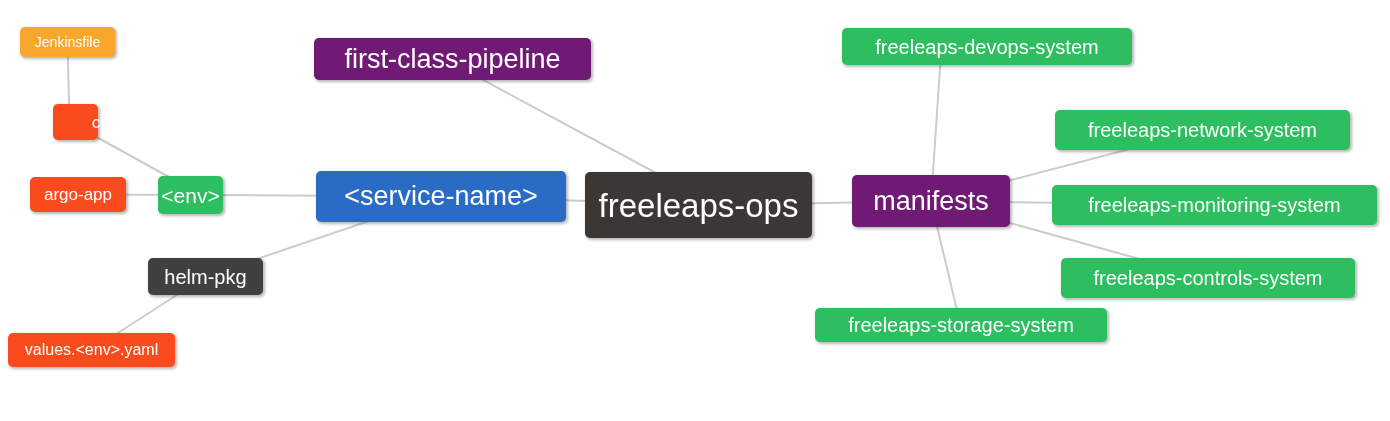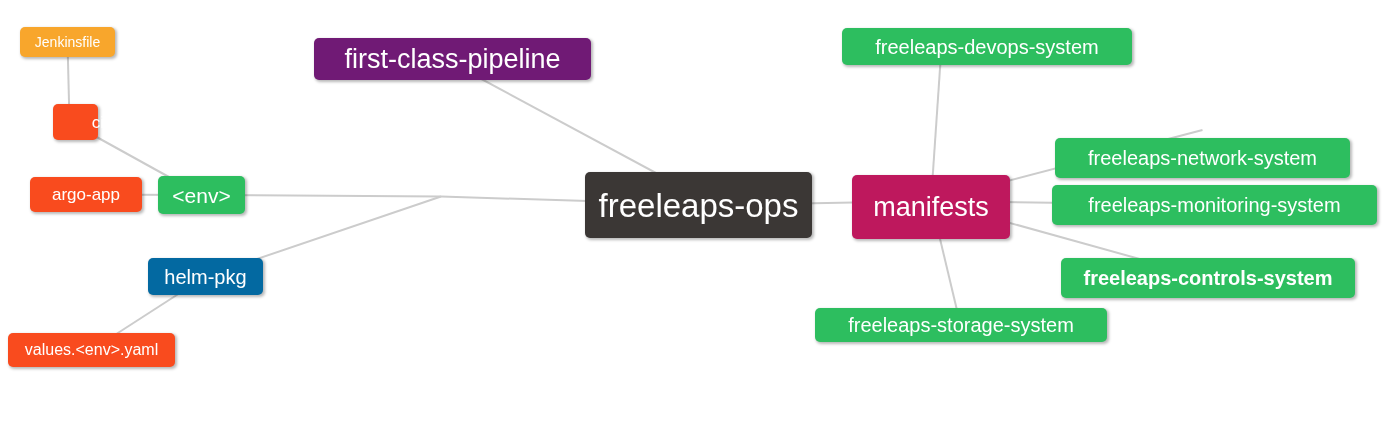--- a/index.html
+++ b/index.html
@@ -51,25 +51,26 @@
       <line x1="452.5" y1="63.5" x2="715.5" y2="205" stroke="#cccccc" stroke-width="2"></line>
       <line x1="715.5" y1="205" x2="931" y2="201" stroke="#cccccc" stroke-width="2"></line>
       <line x1="931" y1="201" x2="941.5" y2="46.5" stroke="#cccccc" stroke-width="2"></line>
       <line x1="931" y1="201" x2="1202.5" y2="130" stroke="#cccccc" stroke-width="2"></line>
       <line x1="931" y1="201" x2="1214.5" y2="205" stroke="#cccccc" stroke-width="2"></line>
       <line x1="931" y1="201" x2="1208" y2="278" stroke="#cccccc" stroke-width="2"></line>
       <line x1="931" y1="201" x2="961" y2="327" stroke="#cccccc" stroke-width="2"></line>
     </svg>
     <div class="node" style="left: 20px; top: 27px; width: 95px; height: 30px; font-size: 14px; background: rgb(248, 166, 44);">Jenkinsfile</div>
     <div class="node" style="left: 53px; top: 104px; width: 33px; height: 36px; font-size: 17px; background: rgb(249, 75, 30); padding-left: 45px;">ci</div>
-    <div class="node" style="left: 30px; top: 177px; width: 112px; height: 35px; font-size: 17px; background: rgb(249, 75, 30);">argo-app</div>
-    <div class="node" style="left: 158px; top: 176px; width: 87px; height: 38px; font-size: 21px; background: rgb(45, 190, 95); text-align: right;">&lt;env&gt;</div>
+    <div class="node" style="left: 30px; top: 177px; width: 96px; height: 35px; font-size: 17px; background: rgb(249, 75, 30);">argo-app</div>
+    <div class="node" style="left: 158px; top: 176px; width: 65px; height: 38px; font-size: 21px; background: rgb(45, 190, 95); text-align: right;">&lt;env&gt;</div>
     <div class="node" style="left: 314px; top: 38px; width: 277px; height: 42px; font-size: 27px; background: #701a75;">first-class-pipeline</div>
+    <div class="node" style="left: 316px; top: 171px; width: 250px; height: 51px; font-size: 27px; background: rgb(42, 108, 196);">&lt;service-name&gt;</div>
     <div class="node" style="left: 585px; top: 172px; width: 227px; height: 66px; font-size: 33px; background: rgb(59, 55, 53);">freeleaps-ops</div>
-    <div class="node" style="left: 852px; top: 175px; width: 158px; height: 64px; font-size: 27px; background: #be185d;">manifests</div>
-    <div class="node" style="left: 148px; top: 258px; width: 115px; height: 37px; font-size: 20px; background: #0369a1;">helm-pkg</div>
+    <div class="node" style="left: 852px; top: 175px; width: 158px; height: 52px; font-size: 27px; background: #701a75;">manifests</div>
+    <div class="node" style="left: 148px; top: 258px; width: 115px; height: 37px; font-size: 20px; background: #404040;">helm-pkg</div>
     <div class="node" style="left: 8px; top: 333px; width: 167px; height: 34px; font-size: 16px; background: rgb(249, 75, 30);">values.&lt;env&gt;.yaml</div>
     <div class="node" style="left: 798px; top: 28px; width: 290px; height: 37px; font-size: 20px; background: rgb(45, 190, 95); margin-left: 44px;">freeleaps-devops-system</div>
-    <div class="node" style="left: 1055px; top: 110px; width: 295px; height: 40px; font-size: 20px; background: rgb(45, 190, 95); margin-top: 28px;">freeleaps-network-system</div>
+    <div class="node" style="left: 1055px; top: 110px; width: 295px; height: 40px; font-size: 20px; background: rgb(45, 190, 95);">freeleaps-network-system</div>
     <div class="node" style="left: 1052px; top: 185px; width: 325px; height: 40px; font-size: 20px; background: rgb(45, 190, 95);">freeleaps-monitoring-system</div>
-    <div class="node" style="left: 1061px; top: 258px; width: 294px; height: 40px; font-size: 20px; background: rgb(45, 190, 95); font-weight: bold;">freeleaps-controls-system</div>
+    <div class="node" style="left: 1061px; top: 258px; width: 294px; height: 40px; font-size: 20px; background: rgb(45, 190, 95);">freeleaps-controls-system</div>
     <div class="node" style="left: 815px; top: 308px; width: 292px; height: 34px; font-size: 20px; background: rgb(45, 190, 95);">freeleaps-storage-system</div>
   </div>
 
 </body></html>

